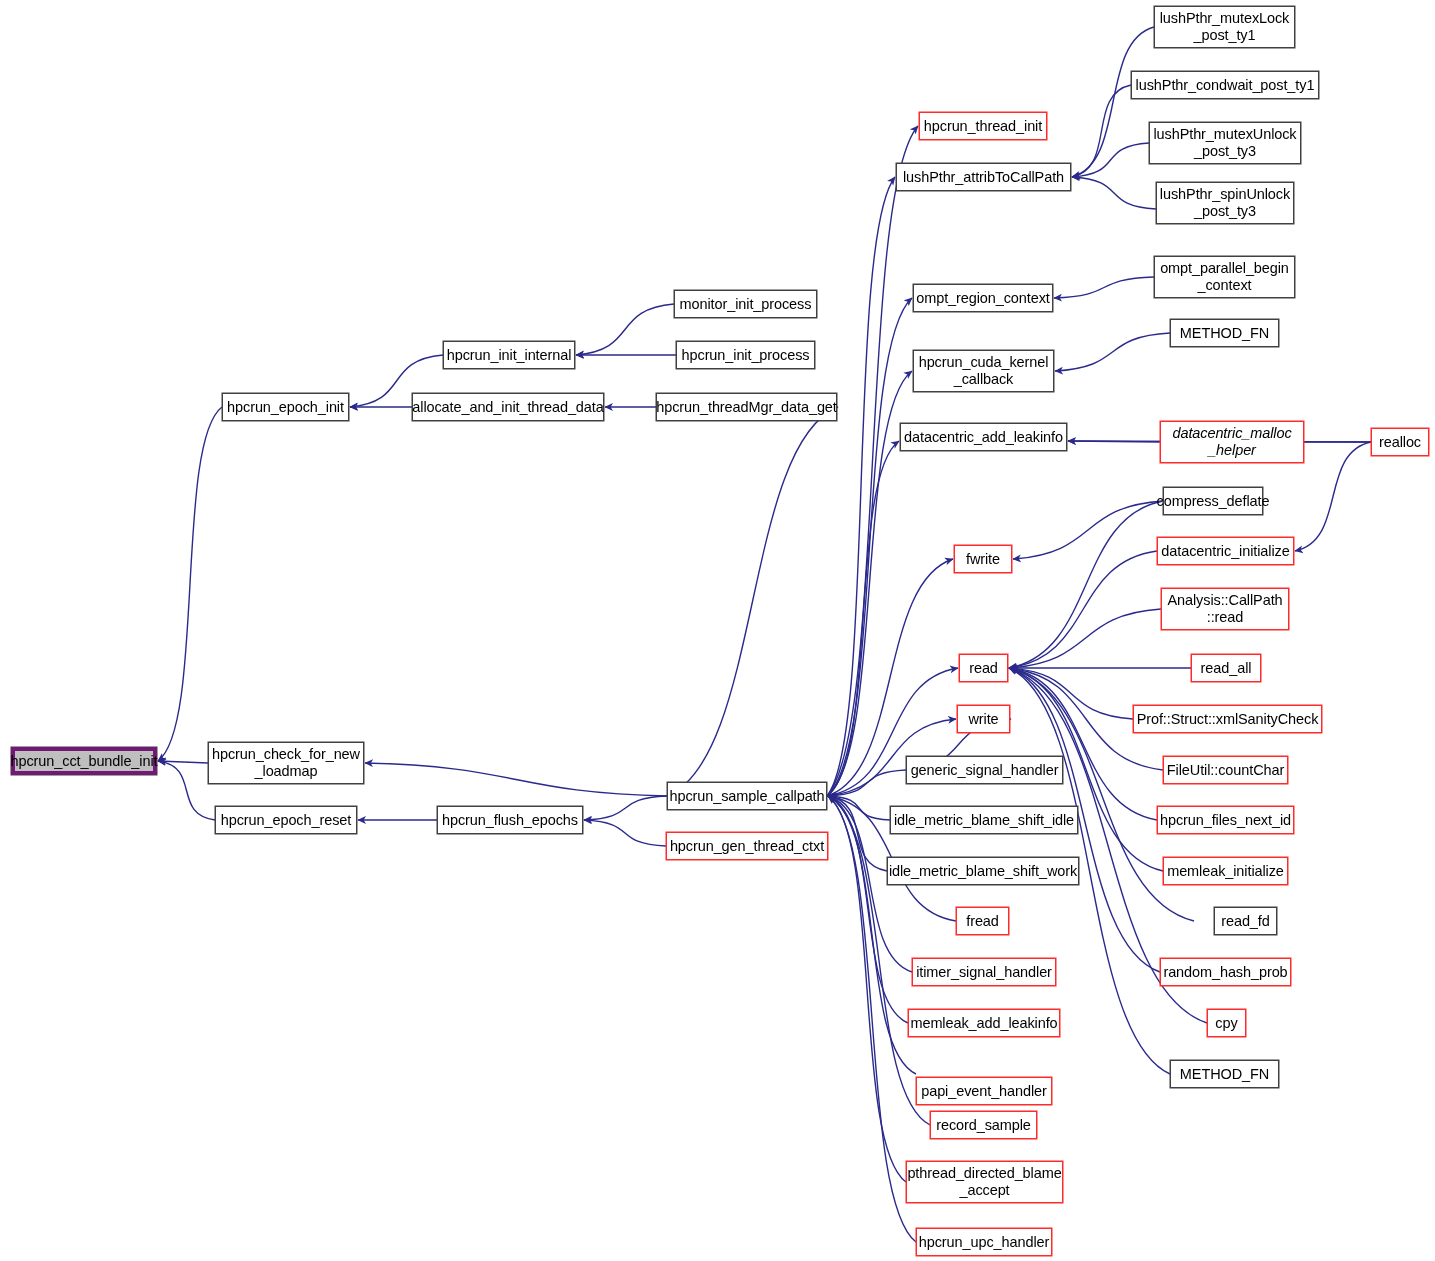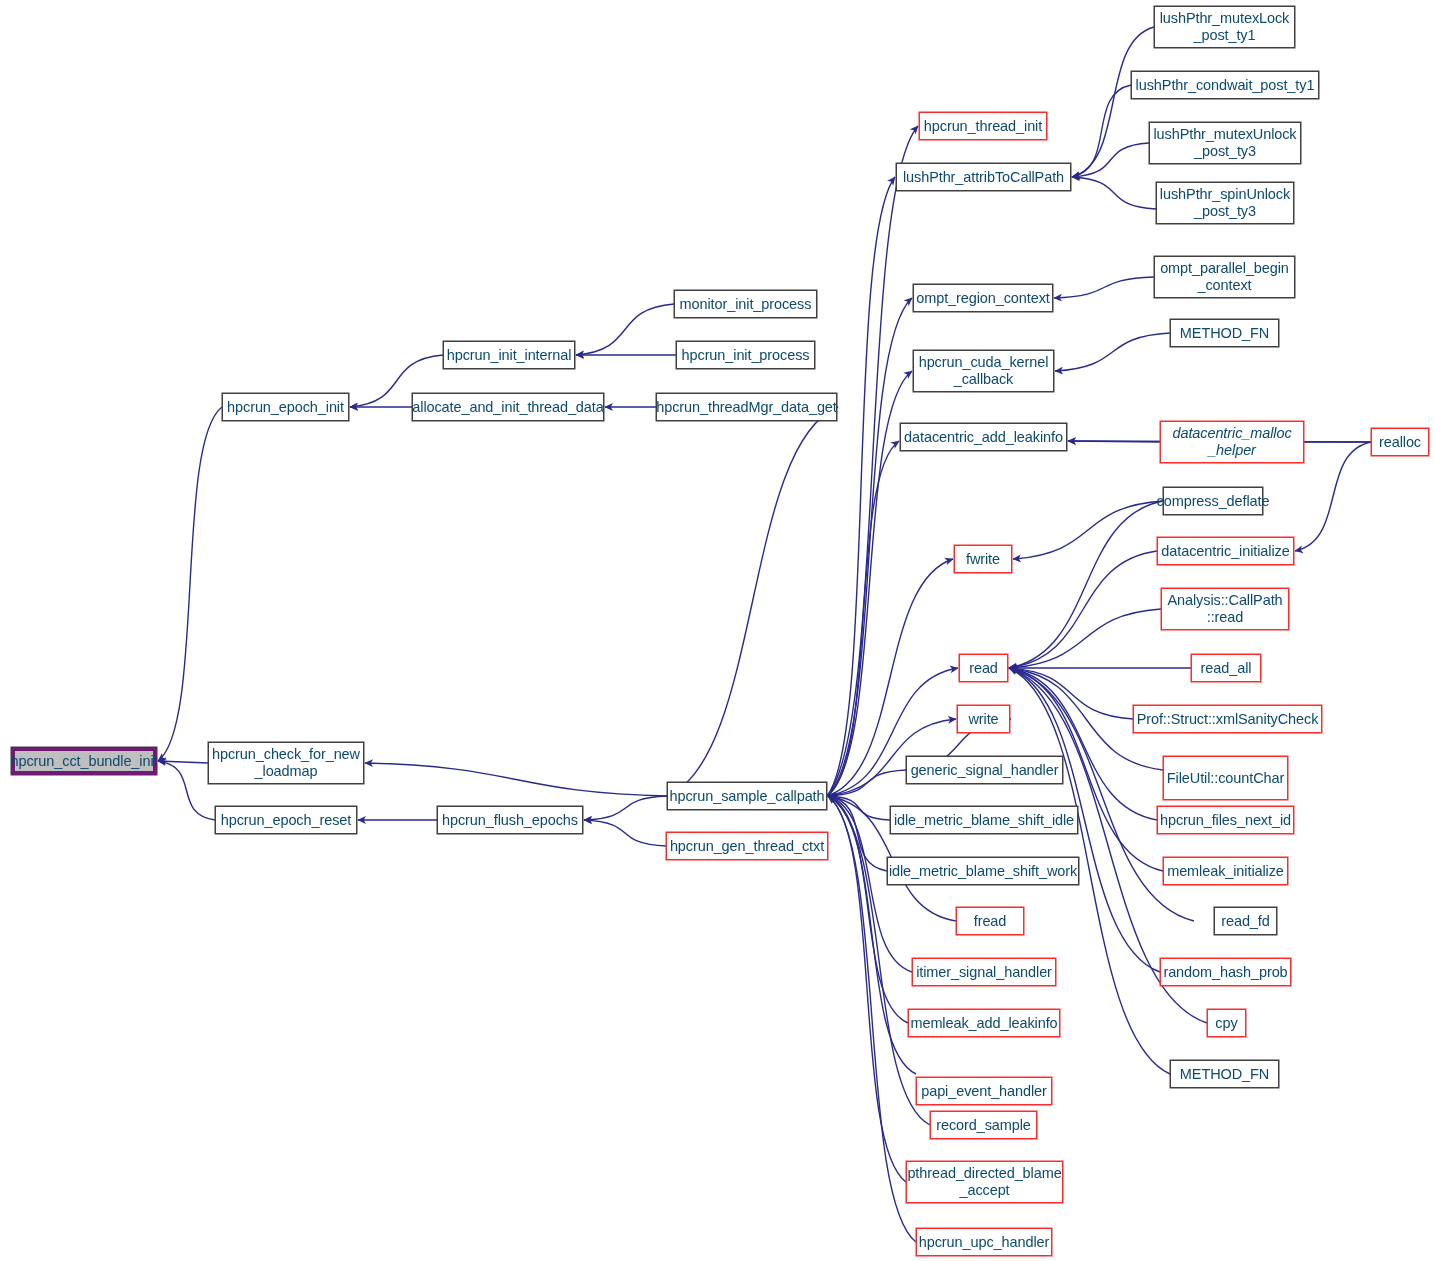--- a/index.html
+++ b/index.html
@@ -27,21 +27,21 @@
   }
   .node {
     position: absolute;
     box-sizing: border-box;
     display: flex;
     align-items: center;
     justify-content: center;
     text-align: center;
     font-size: 14.5px;
     line-height: 1.15;
-    color: #0c4a6e;
+    color: #000000;
     background: #ffffff;
     white-space: pre-line;
     letter-spacing: -0.1px;
     z-index: 5;
   }
   .node.black {
     border: 1px solid #404040;
     box-shadow: 0 0 0 0.5px #404040;
   }
   .node.red {
@@ -141,21 +141,21 @@
       <div class="node black" style="left: 913px; top: 284px; width: 140px; height: 28px;">ompt_region_context</div>
       <div class="node black" style="left: 913px; top: 350px; width: 141px; height: 42px;">hpcrun_cuda_kernel
 _callback</div>
       <div class="node black" style="left: 900px; top: 423px; width: 167px; height: 28px;">datacentric_add_leakinfo</div>
       <div class="node red" style="left: 954px; top: 545px; width: 58px; height: 28px;">fwrite</div>
       <div class="node red" style="left: 959px; top: 654px; width: 49px; height: 28px;">read</div>
       <div class="node red" style="left: 957px; top: 705px; width: 53px; height: 28px;">write</div>
       <div class="node black" style="left: 906px; top: 756px; width: 157px; height: 28px;">generic_signal_handler</div>
       <div class="node black" style="left: 890px; top: 806px; width: 188px; height: 28px;">idle_metric_blame_shift_idle</div>
       <div class="node black" style="left: 887px; top: 857px; width: 192px; height: 28px;">idle_metric_blame_shift_work</div>
-      <div class="node red" style="left: 956px; top: 907px; width: 68px; height: 28px;">fread</div>
+      <div class="node red" style="left: 956px; top: 907px; width: 53px; height: 28px;">fread</div>
       <div class="node red" style="left: 912px; top: 958px; width: 144px; height: 28px;">itimer_signal_handler</div>
       <div class="node red" style="left: 908px; top: 1009px; width: 152px; height: 28px;">memleak_add_leakinfo</div>
       <div class="node red" style="left: 916px; top: 1060px; width: 136px; height: 28px; margin-top: 17px;">papi_event_handler</div>
       <div class="node red" style="left: 930px; top: 1111px; width: 107px; height: 28px;">record_sample</div>
       <div class="node red" style="left: 906px; top: 1161px; width: 157px; height: 42px;">pthread_directed_blame
 _accept</div>
       <div class="node red" style="left: 916px; top: 1228px; width: 136px; height: 28px;">hpcrun_upc_handler</div>
       <div class="node black" style="left: 1154px; top: 6px; width: 141px; height: 42px;">lushPthr_mutexLock
 _post_ty1</div>
       <div class="node black" style="left: 1131px; top: 71px; width: 188px; height: 28px;">lushPthr_condwait_post_ty1</div>
@@ -168,21 +168,21 @@
       <div class="node black" style="left: 1170px; top: 319px; width: 109px; height: 28px;">METHOD_FN</div>
       <div class="node red" style="left: 1160px; top: 421px; width: 144px; height: 42px; font-style: italic;">datacentric_malloc
 _helper</div>
       <div class="node red" style="left: 1371px; top: 428px; width: 58px; height: 28px;">realloc</div>
       <div class="node black" style="left: 1163px; top: 487px; width: 100px; height: 28px;">compress_deflate</div>
       <div class="node red" style="left: 1157px; top: 537px; width: 137px; height: 28px;">datacentric_initialize</div>
       <div class="node red" style="left: 1161px; top: 588px; width: 128px; height: 42px;">Analysis::CallPath
 ::read</div>
       <div class="node red" style="left: 1191px; top: 654px; width: 70px; height: 28px;">read_all</div>
       <div class="node red" style="left: 1133px; top: 705px; width: 189px; height: 28px;">Prof::Struct::xmlSanityCheck</div>
-      <div class="node red" style="left: 1163px; top: 756px; width: 125px; height: 44px;">FileUtil::countChar</div>
+      <div class="node red" style="left: 1163px; top: 756px; width: 125px; height: 28px;">FileUtil::countChar</div>
       <div class="node red" style="left: 1157px; top: 806px; width: 137px; height: 28px;">hpcrun_files_next_id</div>
       <div class="node red" style="left: 1163px; top: 857px; width: 125px; height: 28px;">memleak_initialize</div>
       <div class="node black" style="left: 1194px; top: 907px; width: 63px; height: 28px; margin-left: 20px;">read_fd</div>
       <div class="node red" style="left: 1160px; top: 958px; width: 131px; height: 28px;">random_hash_prob</div>
       <div class="node red" style="left: 1207px; top: 1009px; width: 39px; height: 28px;">cpy</div>
       <div class="node black" style="left: 1170px; top: 1060px; width: 109px; height: 28px;">METHOD_FN</div>
     </div>
 </div>
 
 </body></html>

